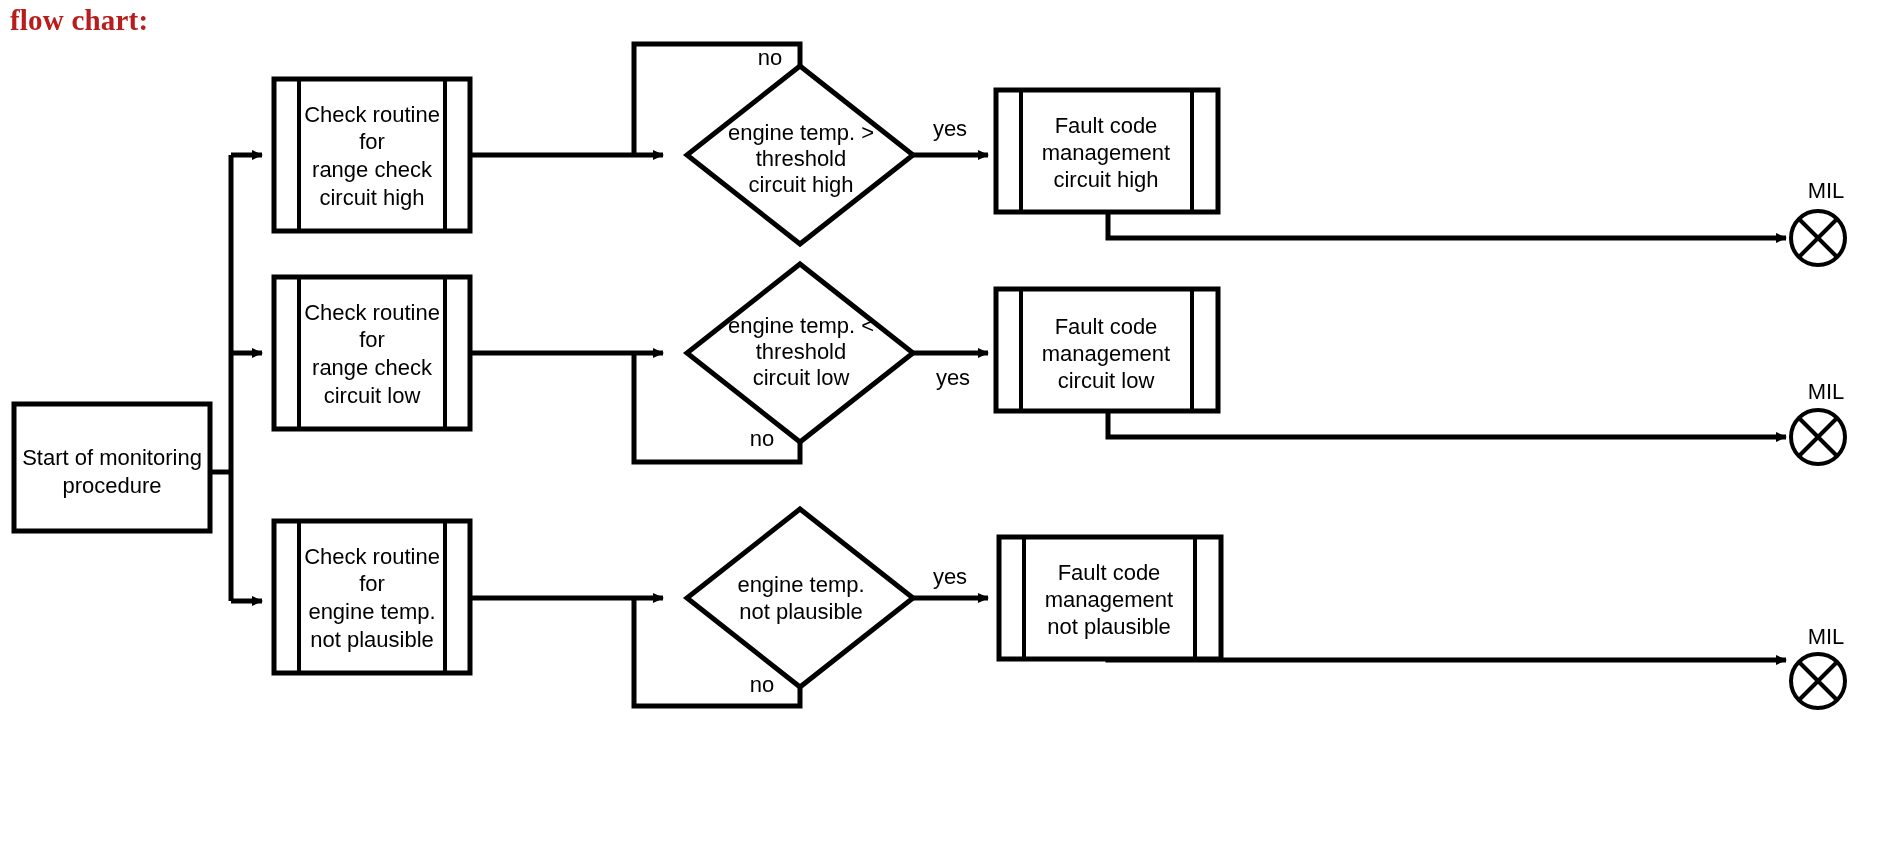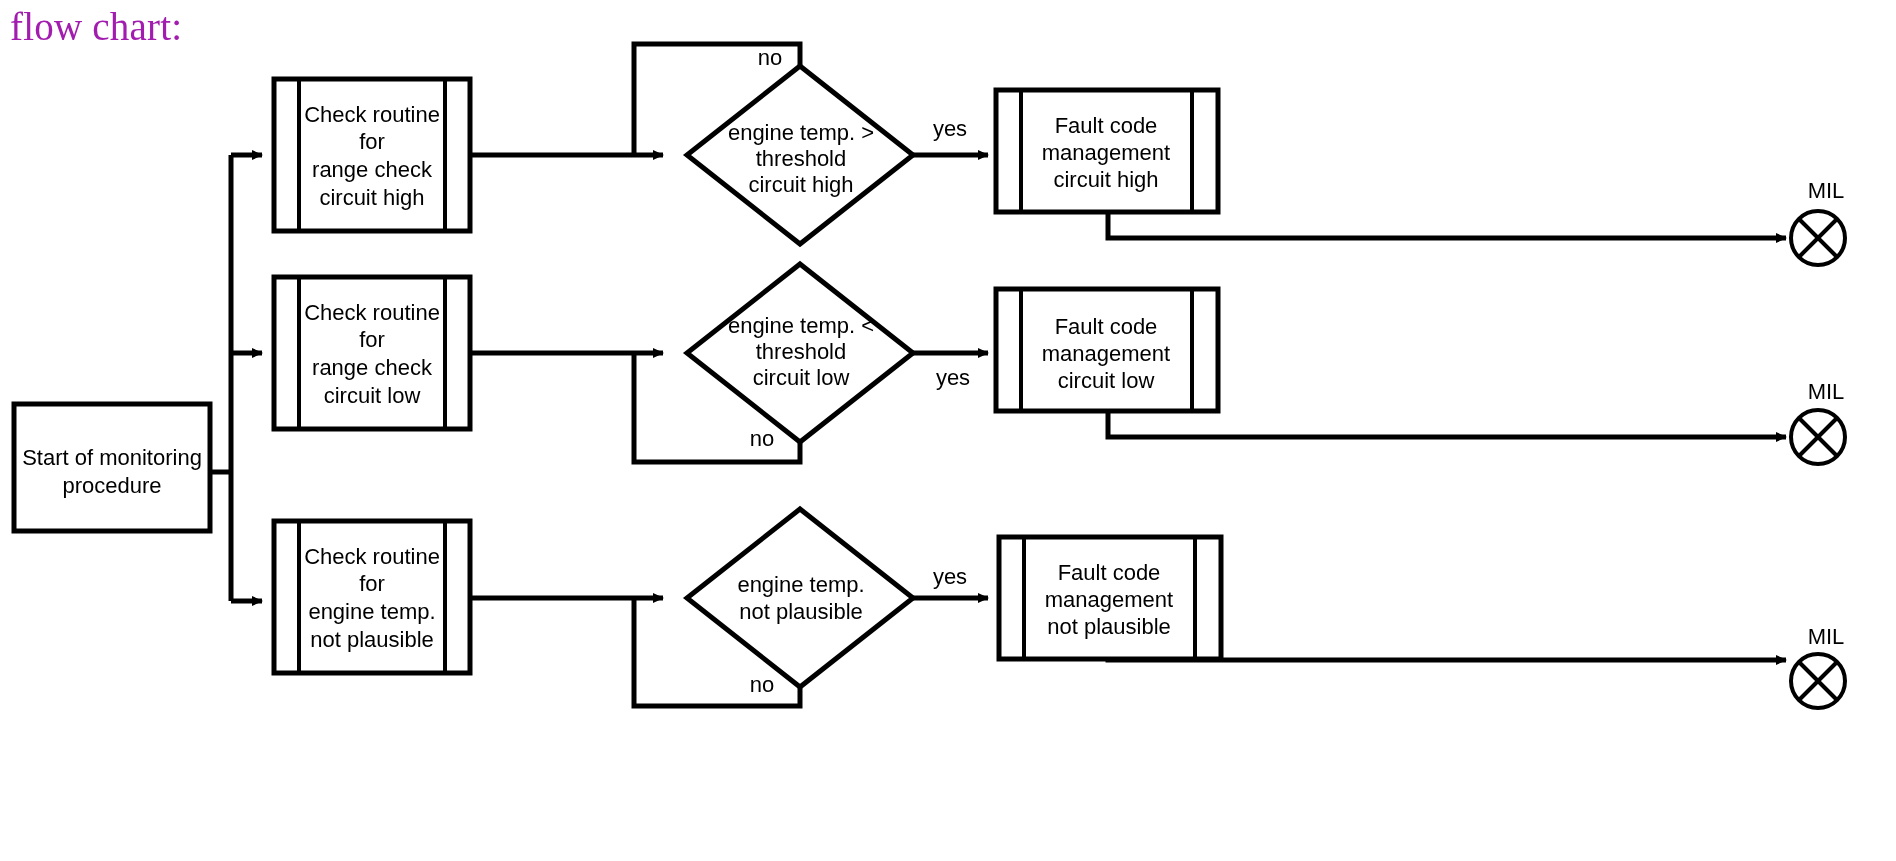--- a/index.html
+++ b/index.html
@@ -12,23 +12,23 @@
     height: 861px;
     font-family: "Liberation Sans", sans-serif;
     overflow: hidden;
     position: relative;
   }
   #page-title {
     position: absolute;
     left: 10px;
     top: 4px;
     font-family: "Liberation Serif", serif;
-    font-weight: normal;
-    font-size: 39px;
-    color: #a21caf;
+    font-weight: bold;
+    font-size: 29px;
+    color: #b91c1c;
     letter-spacing: 0.2px;
     white-space: nowrap;
   }
   #chart-surface {
     position: absolute;
     left: 0;
     top: 0;
     width: 1896px;
     height: 861px;
   }

